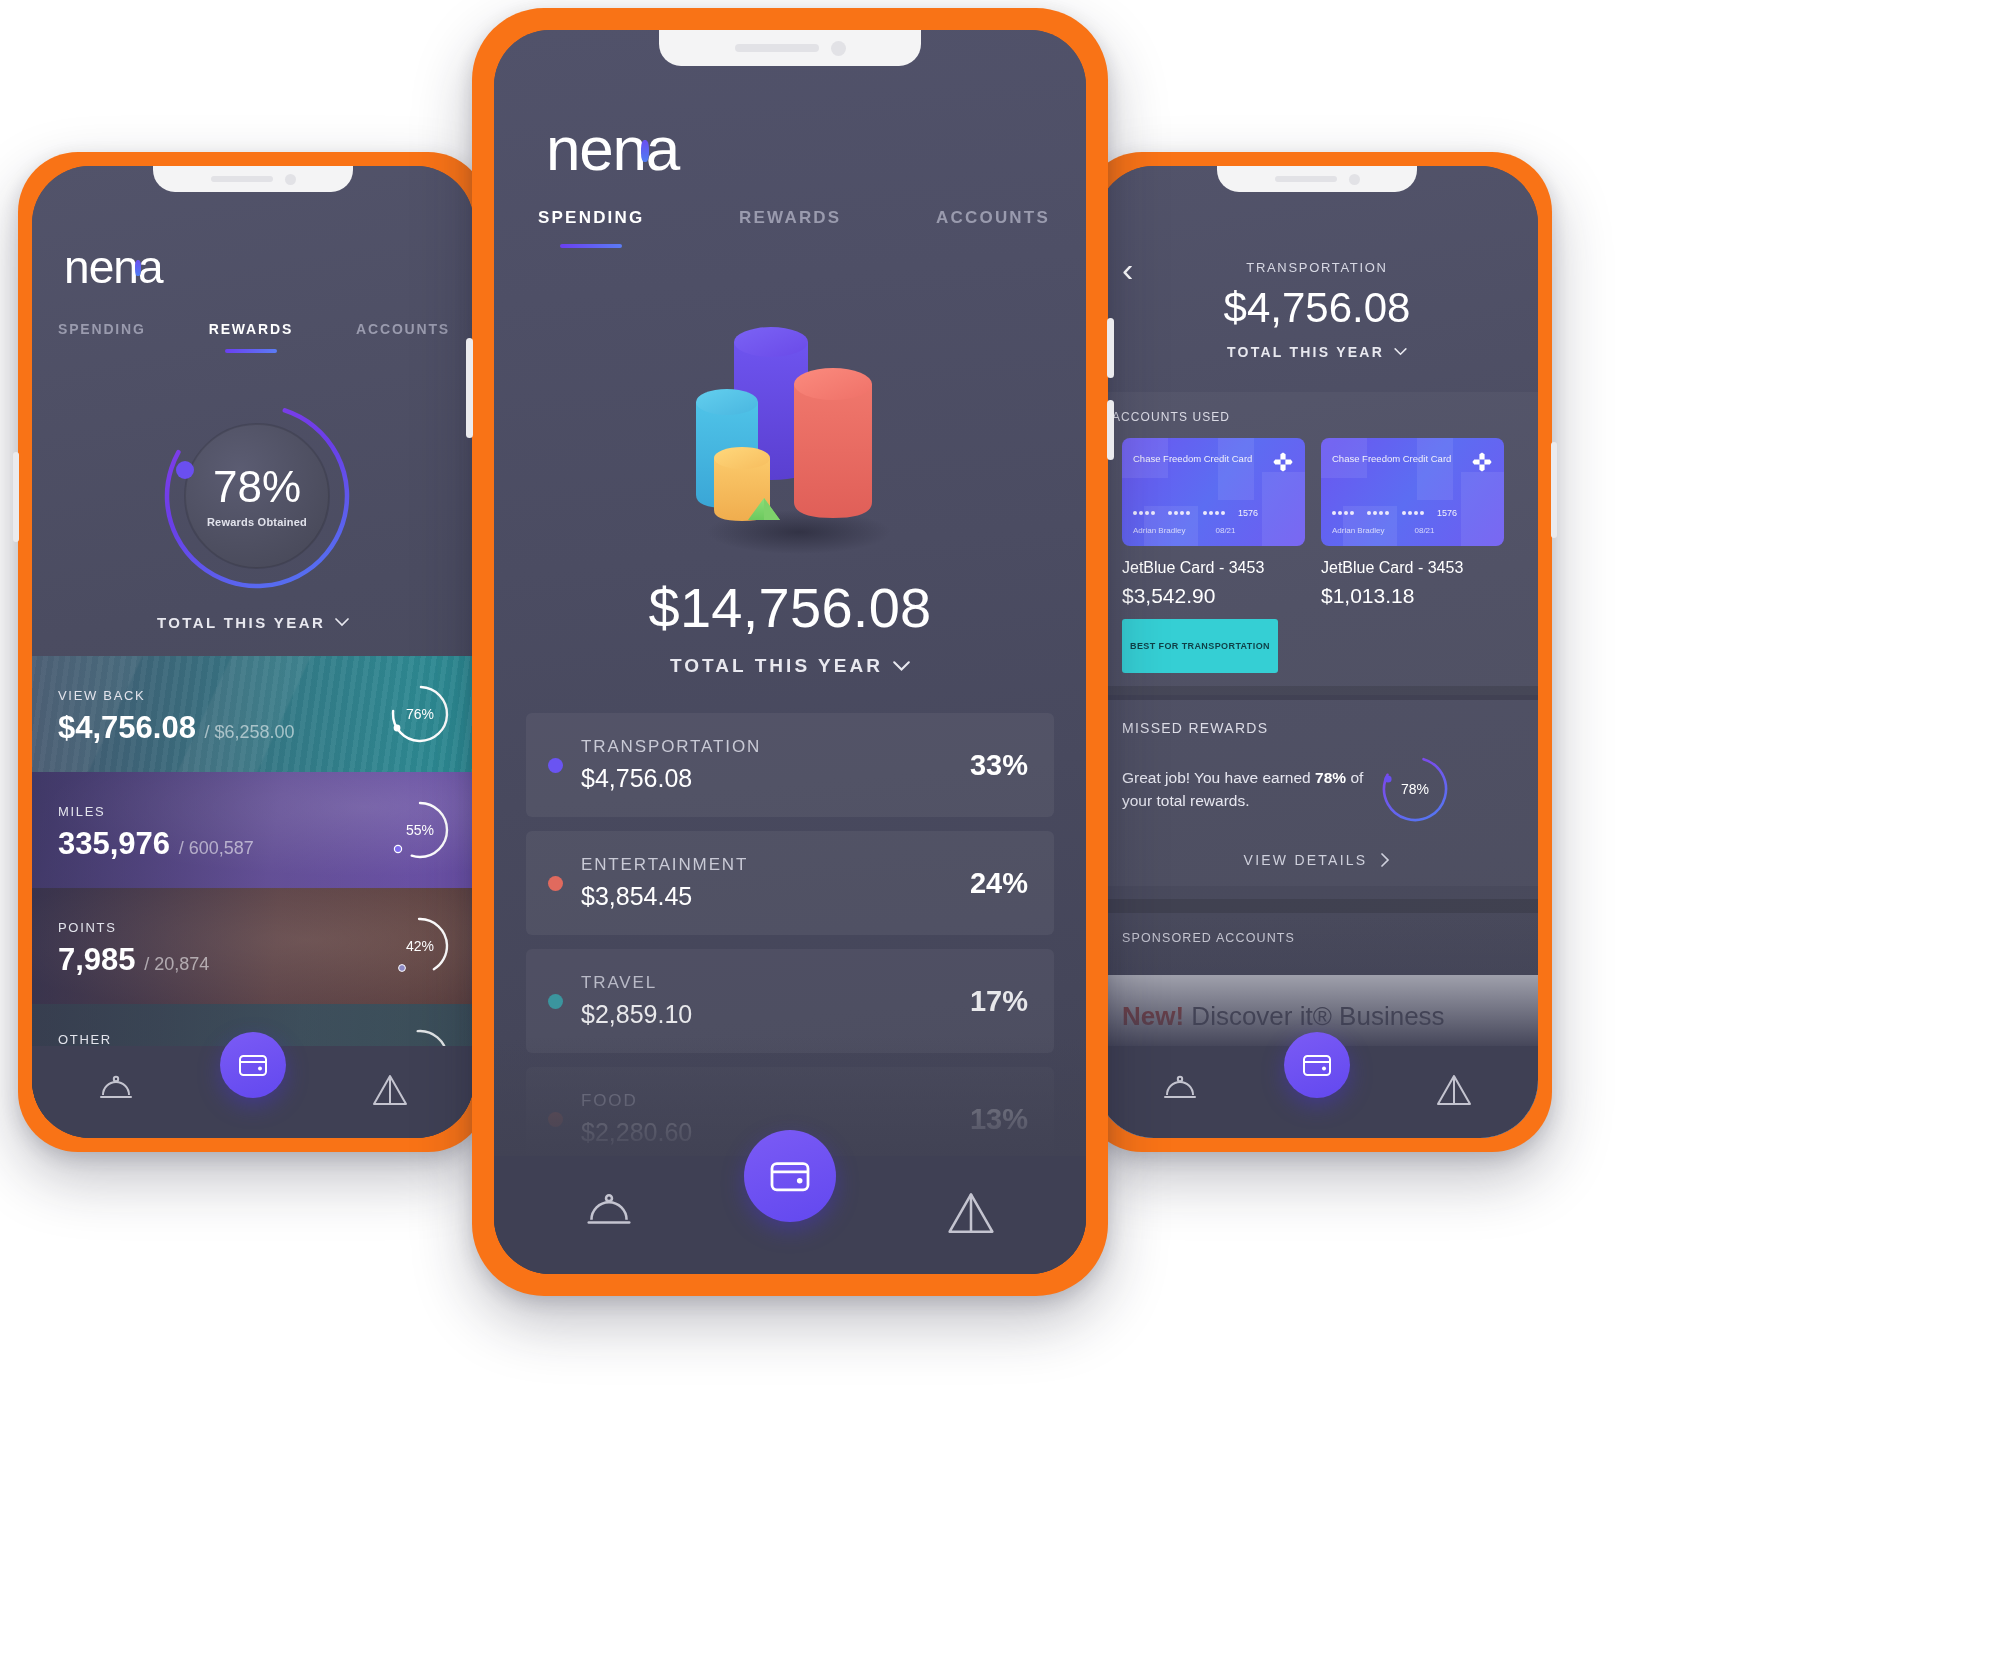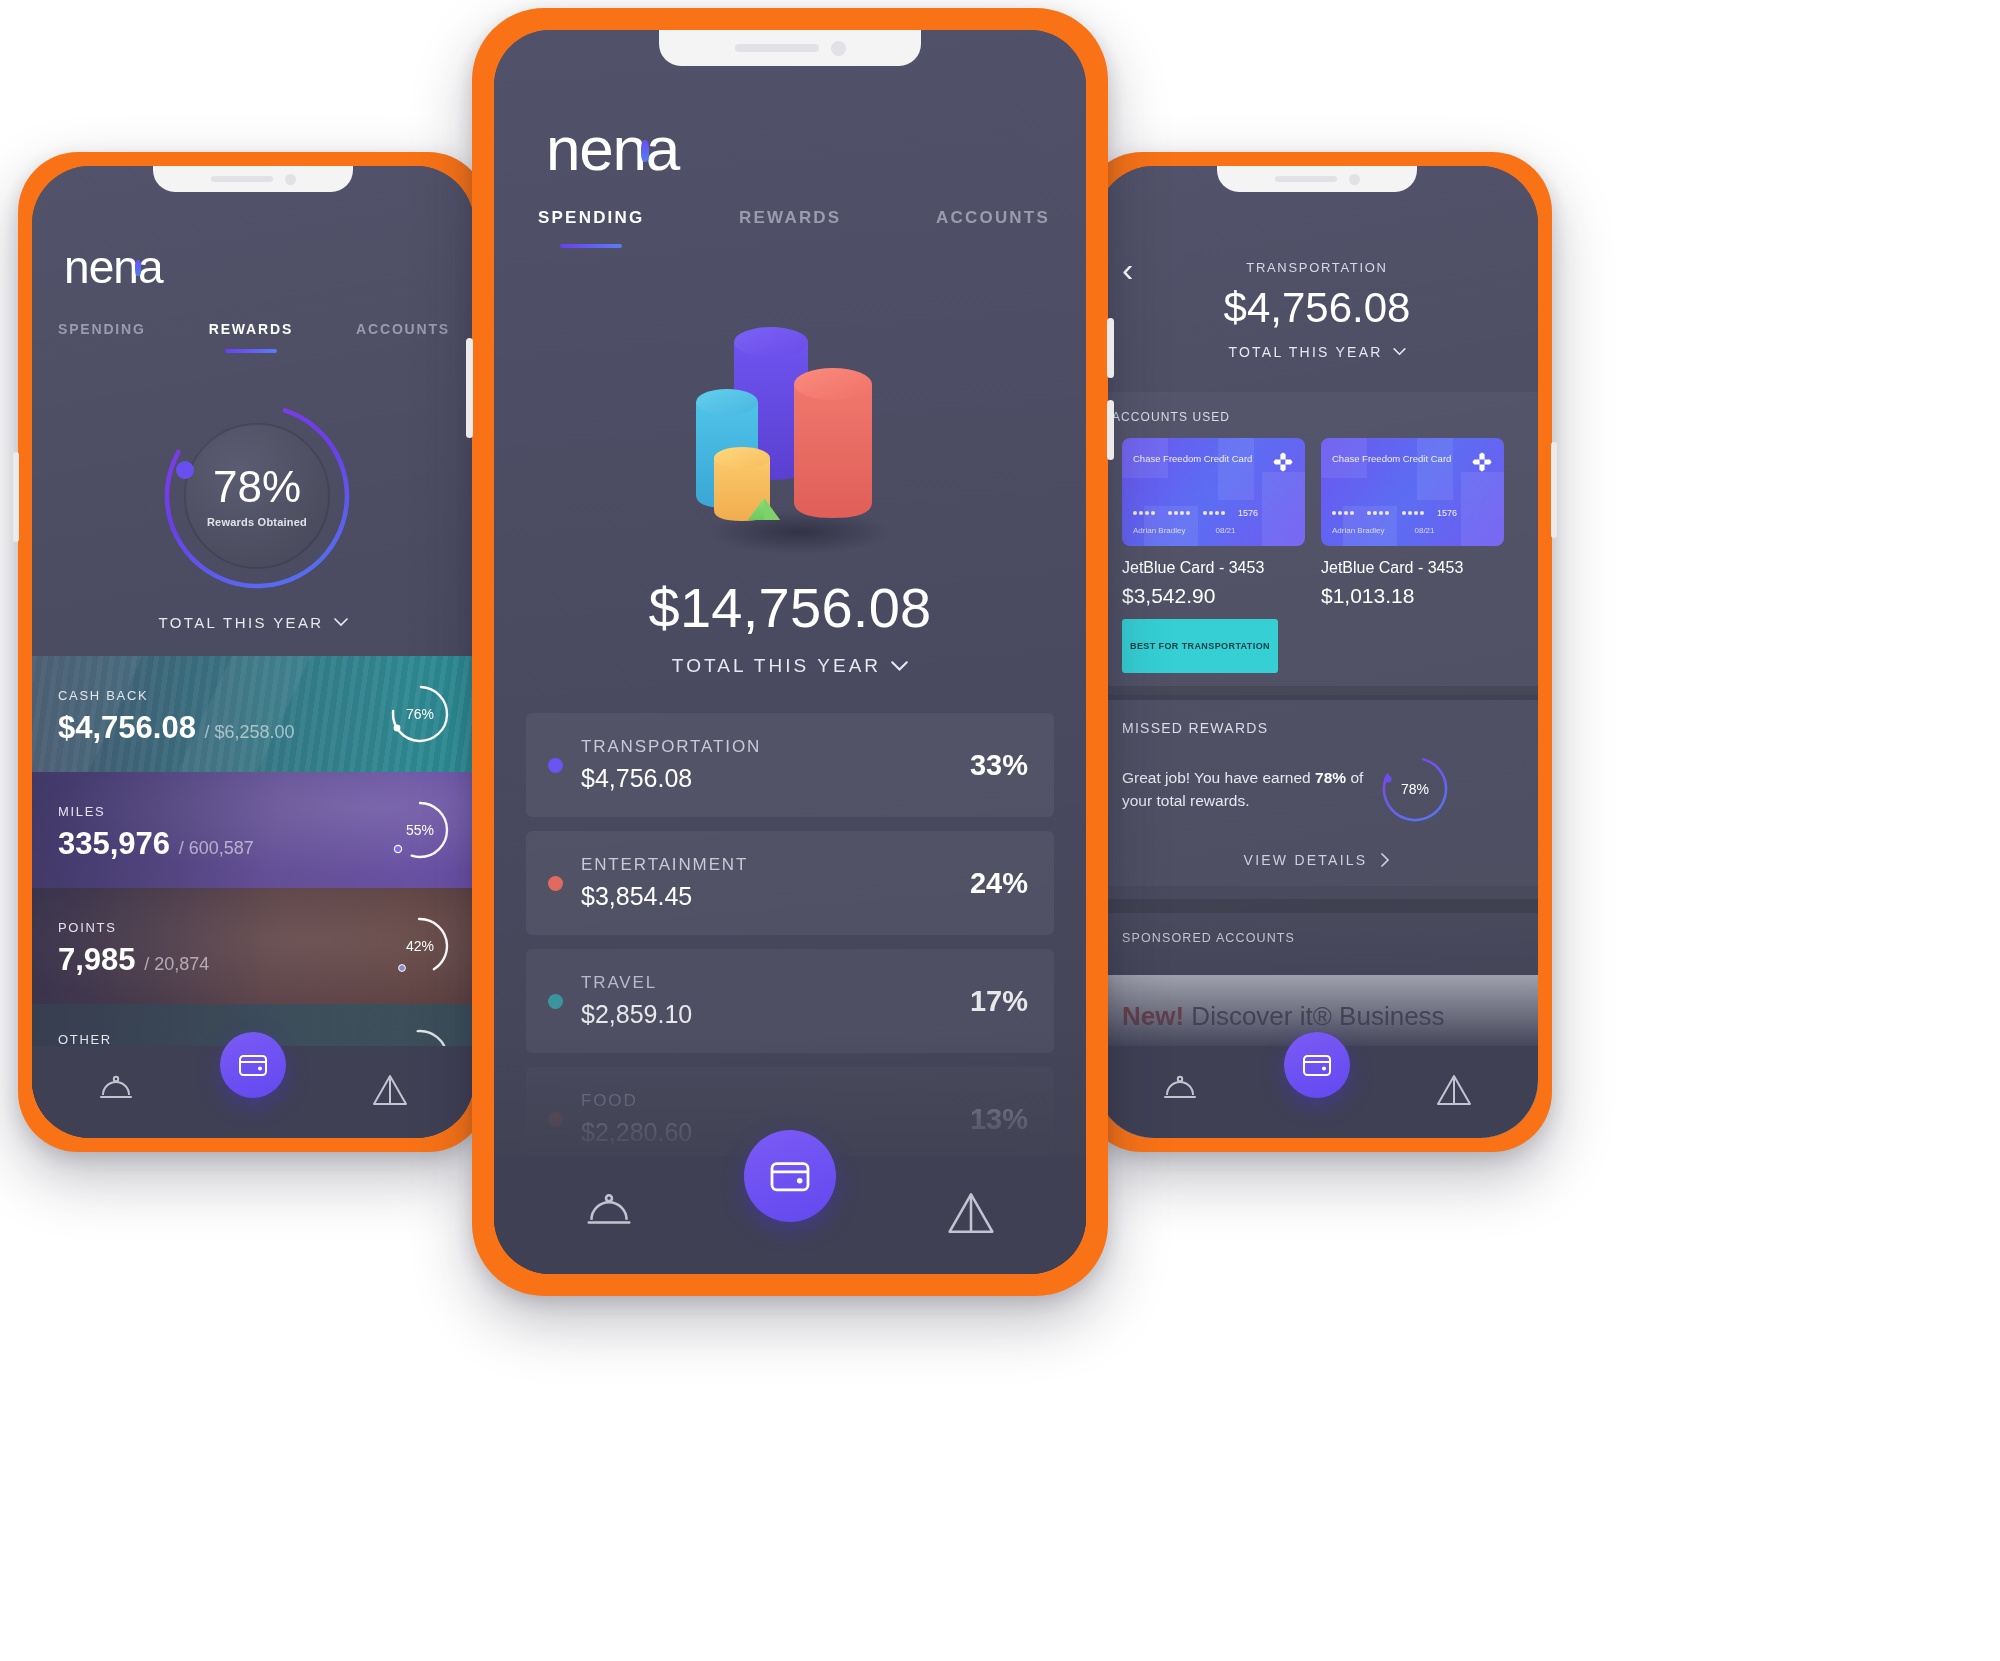--- a/index.html
+++ b/index.html
@@ -66,21 +66,21 @@
     white-space: nowrap;
   }
   .tab.active { color: #ffffff; }
   .tab .underline {
     position: absolute; left: 50%; transform: translateX(-50%);
     height: 4px; border-radius: 3px;
     background: linear-gradient(90deg,#6a3ff0,#5b7cf5);
   }
 
   .totalline {
-    color: #e8e8ef; letter-spacing: .16em; font-weight: 400;
+    color: #e8e8ef; letter-spacing: .16em; font-weight: 700;
     display: flex; align-items: center; justify-content: center; gap: 10px;
     white-space: nowrap;
   }
   .chev { display:inline-block; }
 
   
   .catrow {
     position: relative;
     background: rgba(255,255,255,.055);
     border-radius: 6px;
@@ -222,21 +222,21 @@
       </div>
 
       <div style="position:absolute; left:0; right:0; top:490px; bottom:0;">
 
         <div class="band" style="height:116px;">
           <div class="bandimg" style="background:
                  linear-gradient(115deg, rgba(255,255,255,.10) 0 22%, rgba(255,255,255,0) 22.5% 40%, rgba(255,255,255,.09) 40.5% 56%, rgba(255,255,255,0) 56.5%),
                  repeating-linear-gradient(98deg, rgba(255,255,255,.07) 0 5px, rgba(0,0,0,.04) 5px 11px),
                  linear-gradient(90deg,#3f6d84,#2f8f99 58%,#2e9aa0);"></div>
           <div class="bandtint" style="background:linear-gradient(90deg, rgba(72,73,95,.55), rgba(40,120,130,.28));"></div>
-          <div class="bandlabel" style="position:absolute; left:26px; top:32px; font-size:13px;">CASH BACK</div>
+          <div class="bandlabel" style="position:absolute; left:26px; top:32px; font-size:13px;">VIEW BACK</div>
           <div class="bandval" style="position:absolute; left:26px; top:54px; font-size:31px;">
             <span>$4,756.08</span>
             <span class="den" style="font-size:18px;">/ $6,258.00</span>
           </div>
           <div class="ringwrap" style="right:22px; top:26px; width:64px; height:64px;">
             <svg width="64" height="64" viewBox="0 0 64 64">
               <circle cx="32" cy="32" r="27" fill="none" stroke="#ffffff" stroke-width="2.4" stroke-linecap="round" stroke-dasharray="129 170" transform="rotate(-88 32 32)"></circle>
               <circle cx="9" cy="46" r="3.4" fill="#ffffff"></circle>
             </svg>
             <div class="ringpct" style="font-size:14px;">76%</div>

